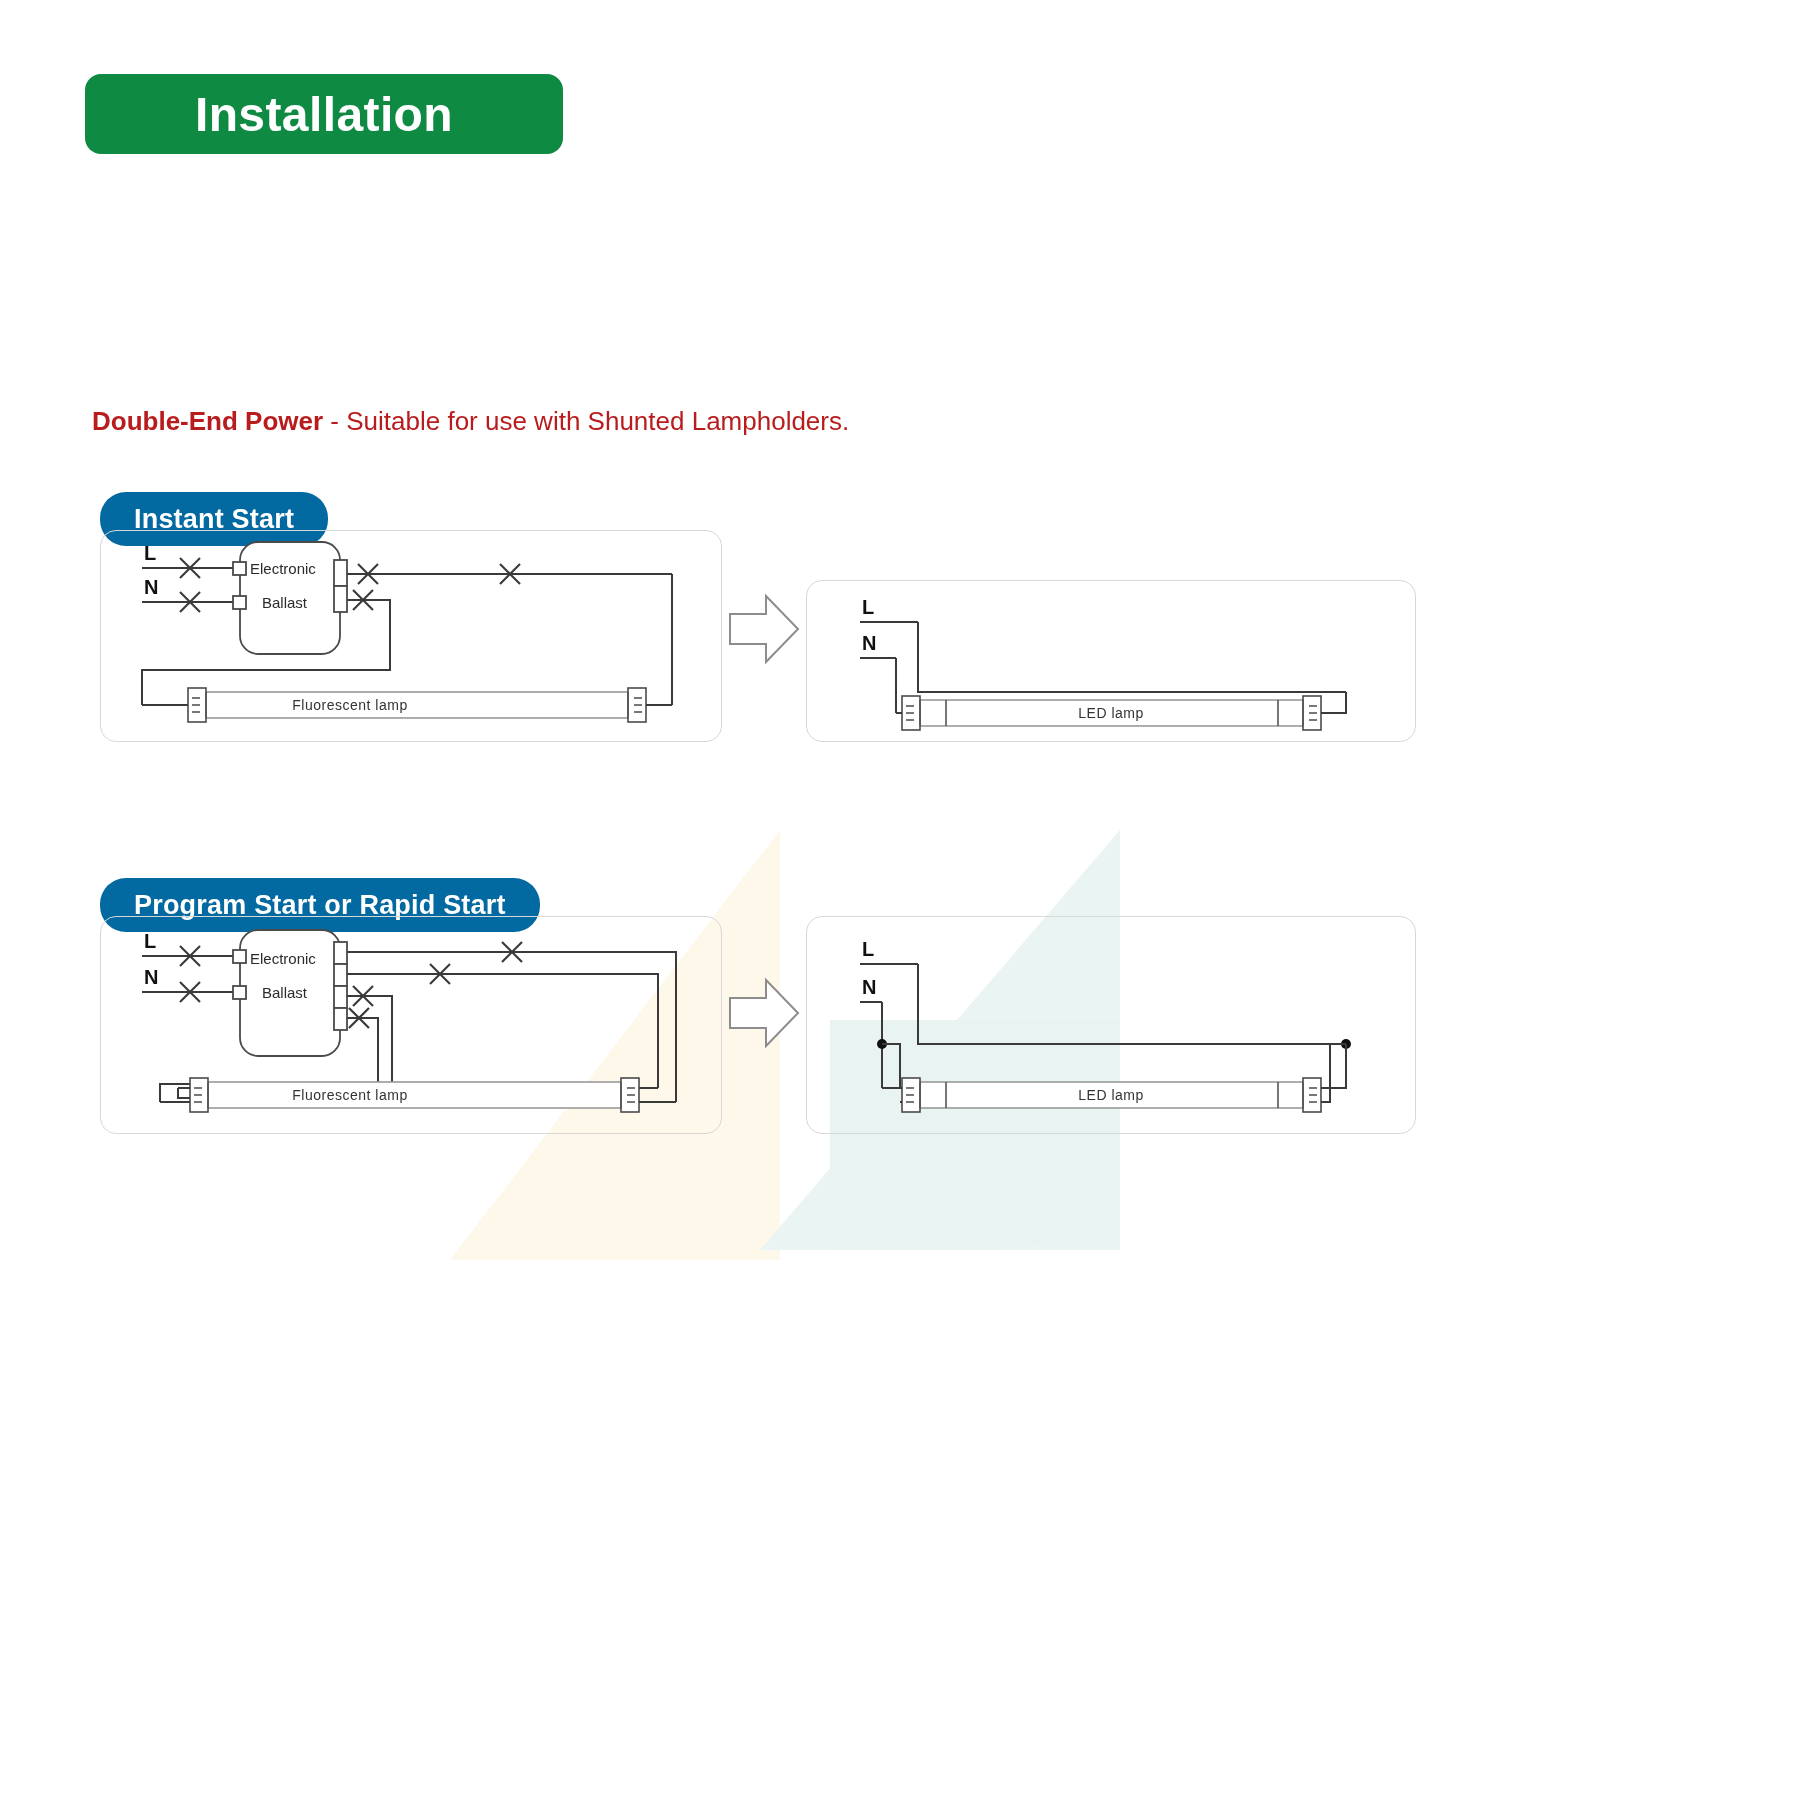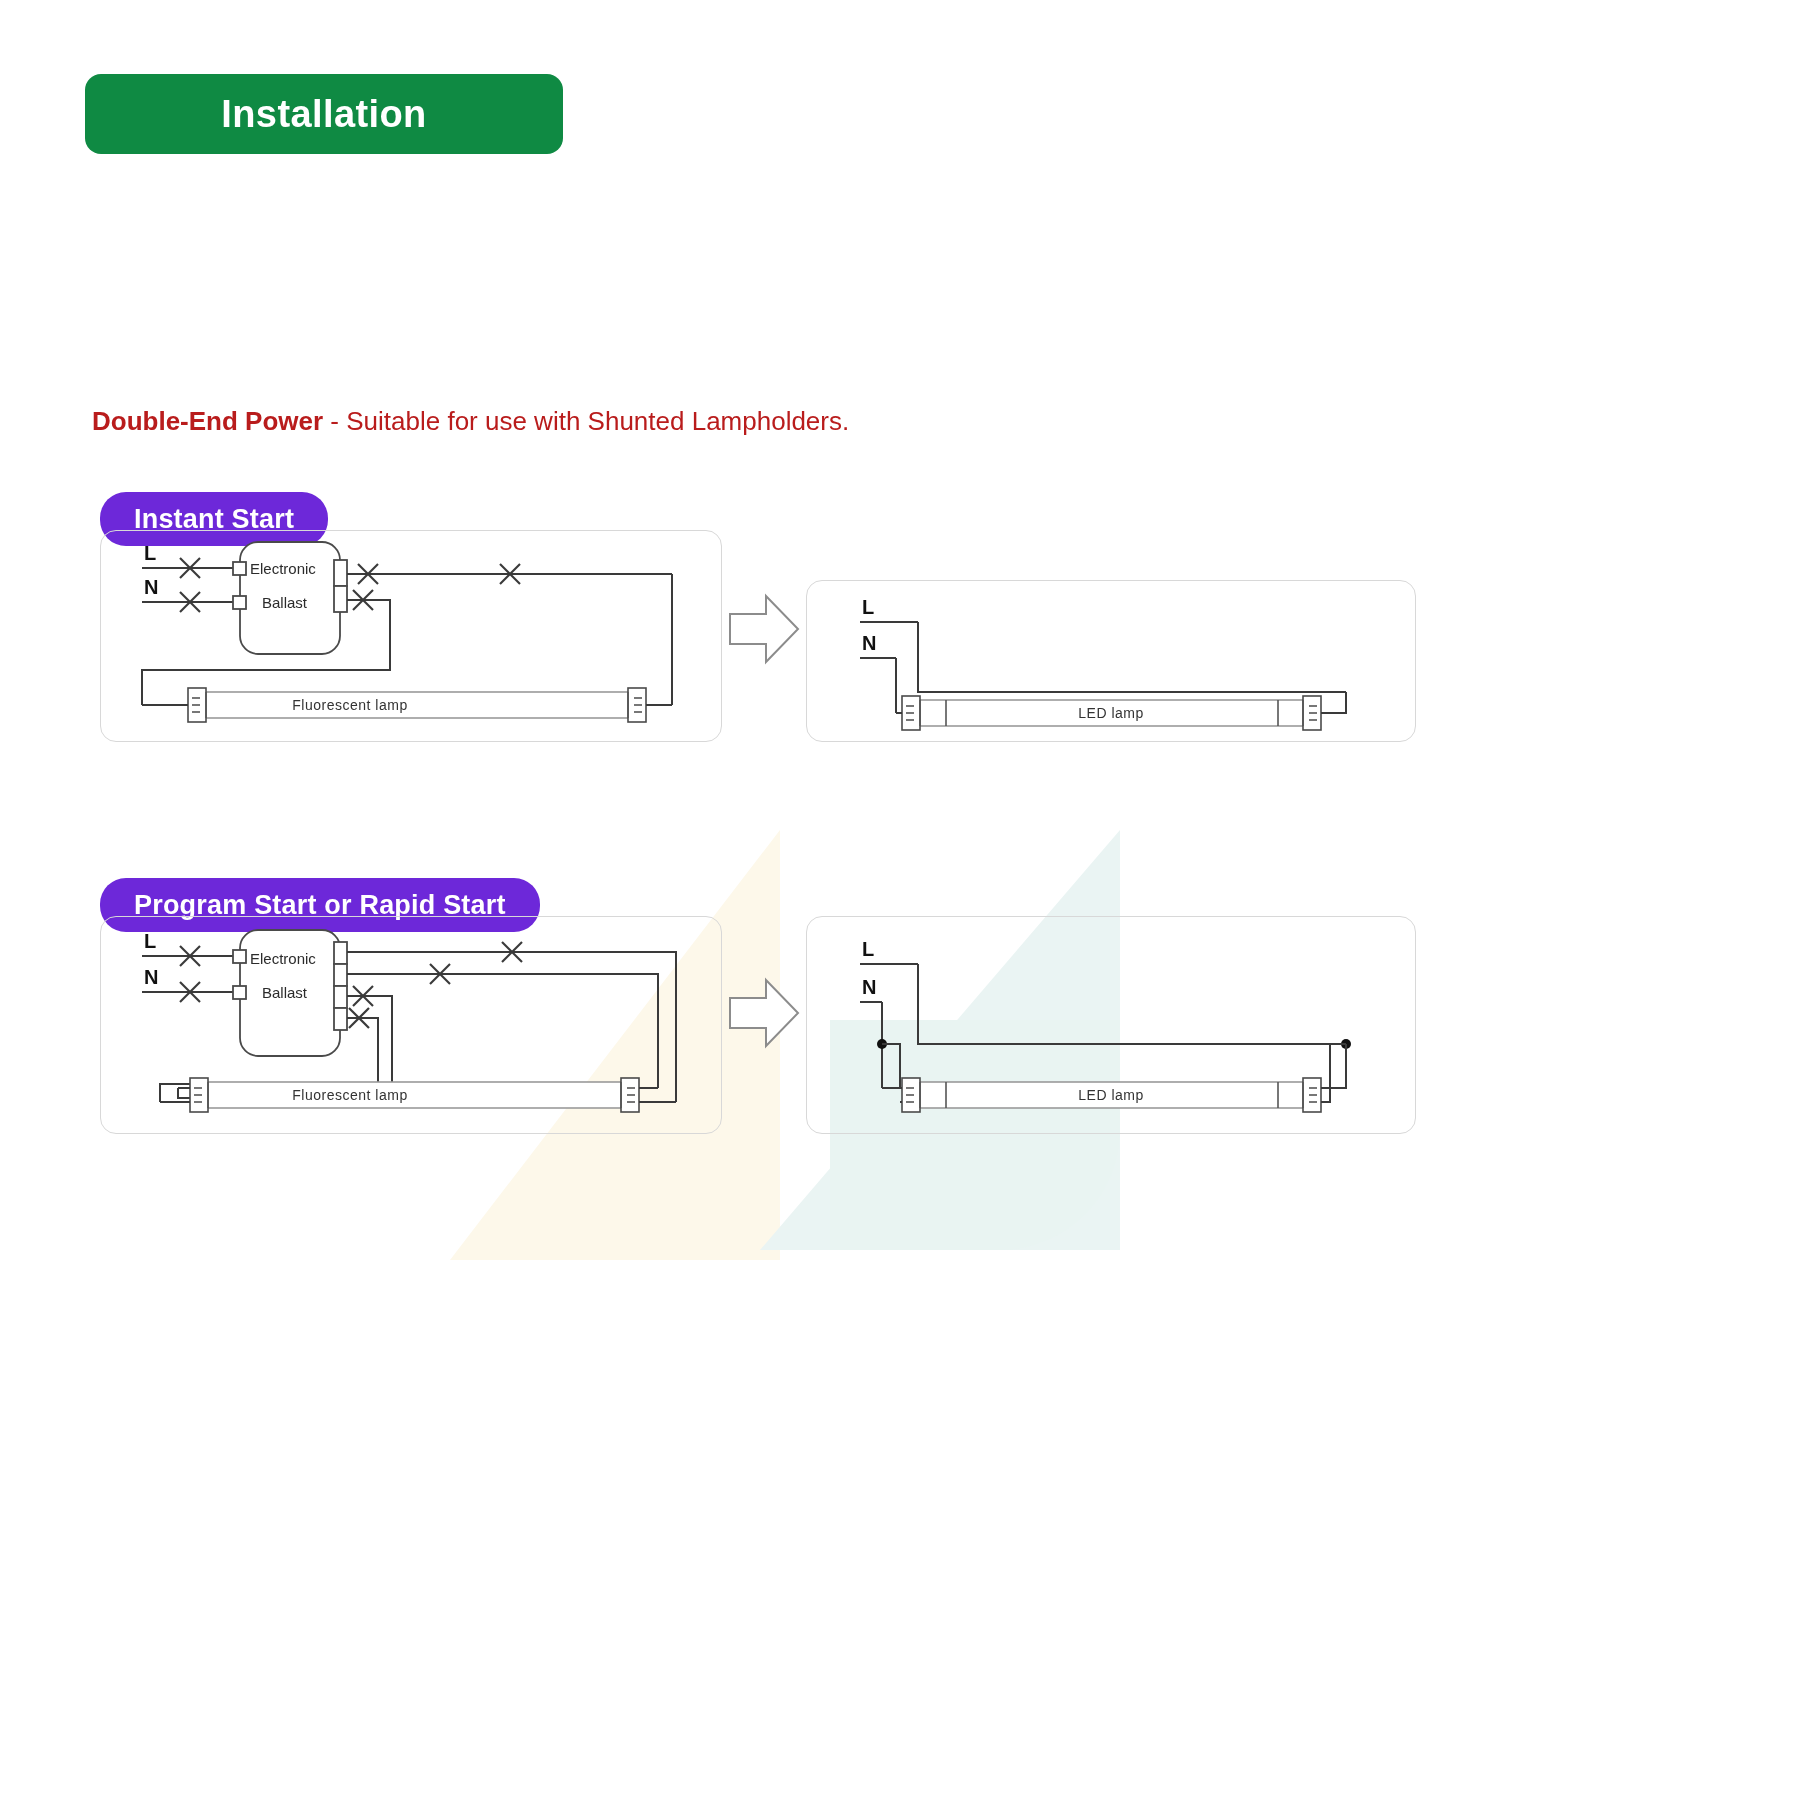--- a/index.html
+++ b/index.html
@@ -33,35 +33,35 @@
 
   
   .install-pill{
     position:absolute;left:85px;top:74px;
     width:478px;height:80px;
     background:#0f8a43;
     border-radius:16px;
     display:flex;align-items:center;justify-content:center;
   }
   .install-pill span{
-    color:#ffffff;font-size:38px;font-weight:bold;letter-spacing:.4px;
+    color:#ffffff;font-size:48px;font-weight:bold;letter-spacing:.4px;
   }
 
   
   .subtitle{
     position:absolute;left:92px;top:406px;
     font-size:26px;color:#b91c1c;white-space:nowrap;
   }
   .subtitle b{font-weight:bold;}
   .subtitle .rest{font-weight:normal;}
 
   
   .badge{
     position:absolute;
-    background:#6d28d9;
+    background:#0369a1;
     border-radius:26px;
     display:flex;align-items:center;
     padding:0 34px;
     height:54px;
   }
   .badge span{color:#ffffff;font-size:27px;font-weight:bold;letter-spacing:.2px;}
   #badge-instant{left:100px;top:492px;}
   #badge-program{left:100px;top:878px;}
 
   

